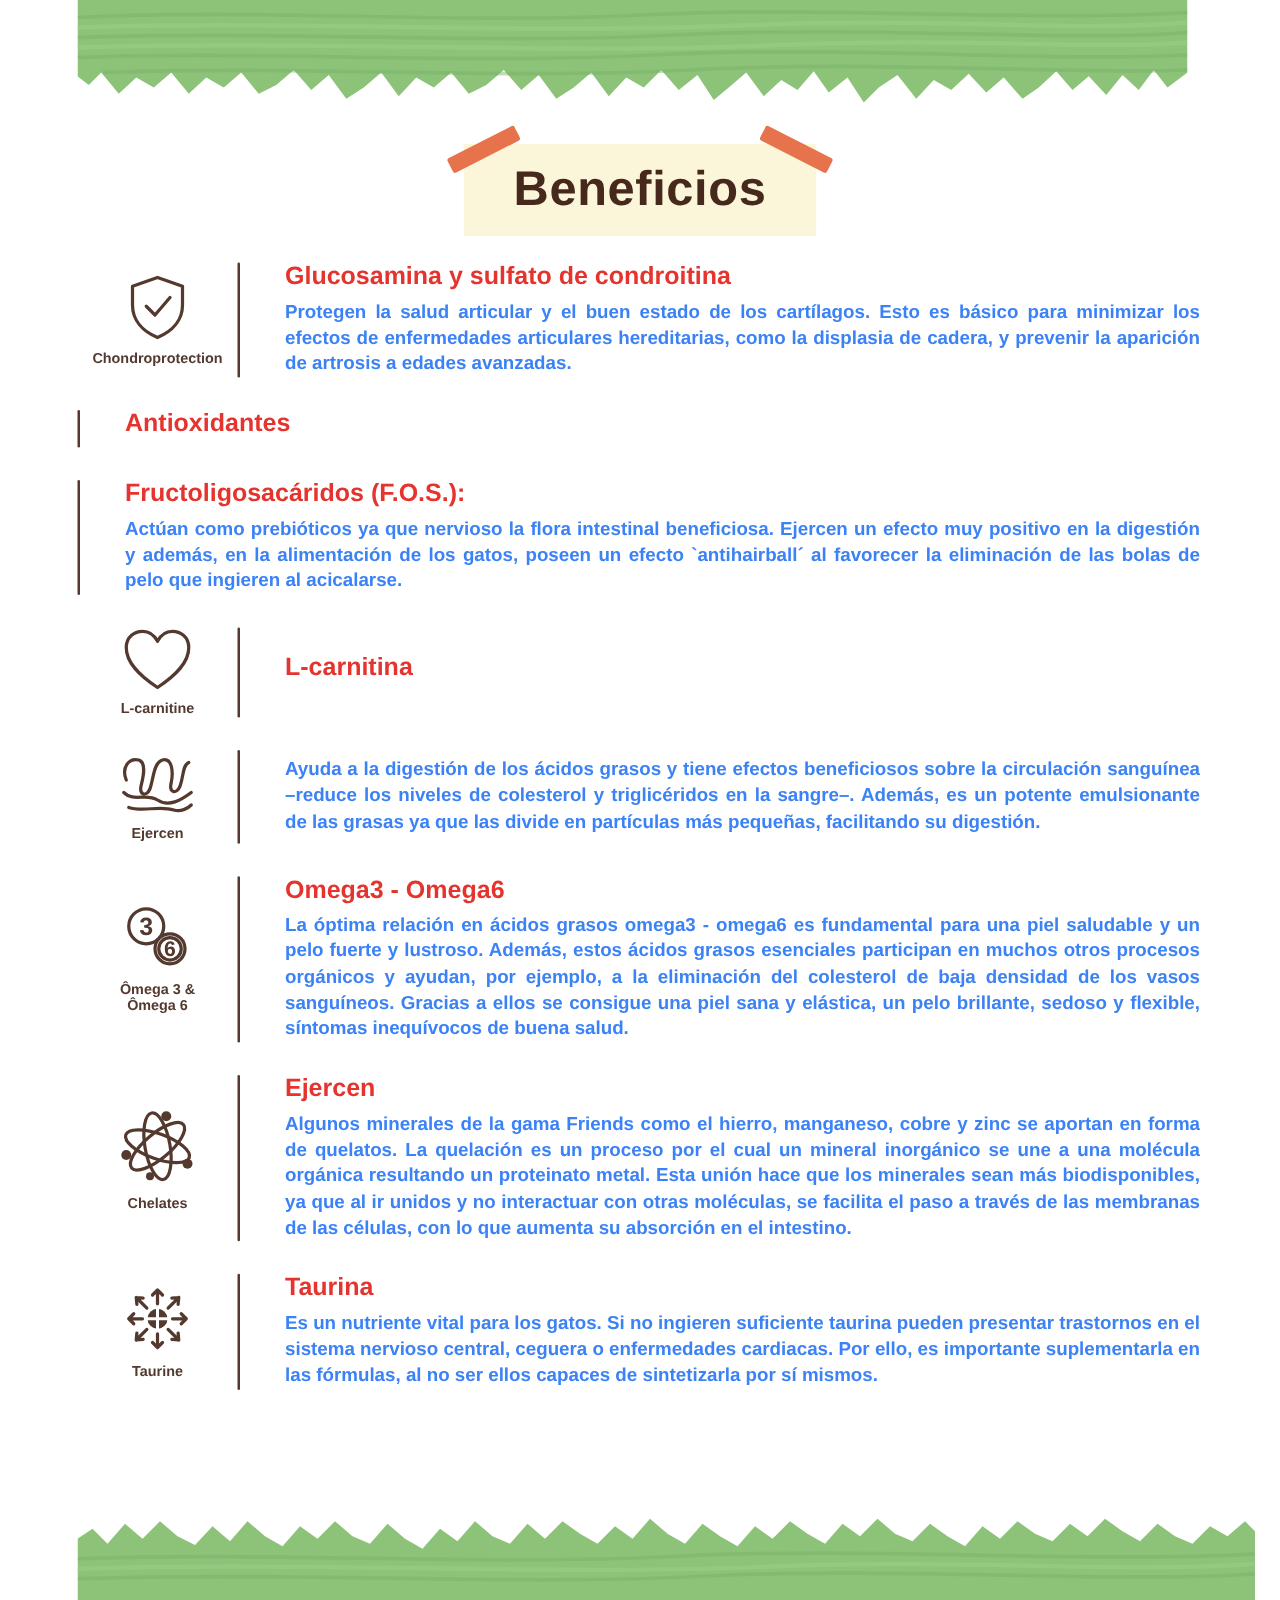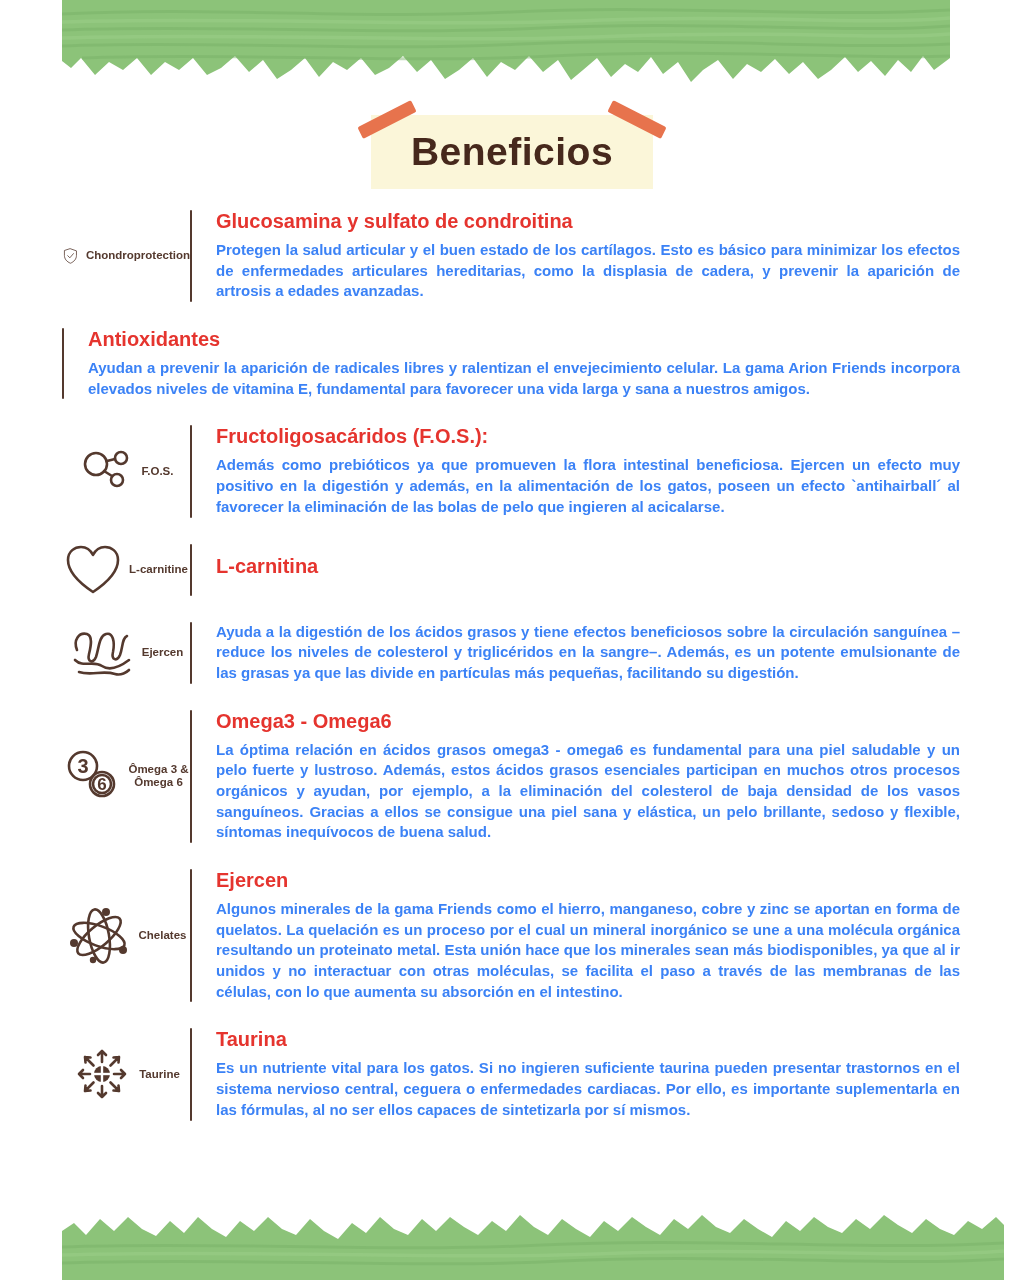--- a/index.html
+++ b/index.html
@@ -15,25 +15,25 @@
   .note-wrap{position:absolute;top:115px;left:50%;transform:translateX(-50%);width:282px;height:74px;}
   .note{width:100%;height:100%;background:#fbf6d9;display:flex;align-items:center;justify-content:center;}
   .note-title{font-size:39px;font-weight:700;color:#46281c;letter-spacing:.5px;}
   .tape{position:absolute;width:60px;height:13px;background:#e7734d;border-radius:2px;}
   .tape-left{top:-2px;left:-14px;transform:rotate(-27deg);}
   .tape-right{top:-2px;right:-14px;transform:rotate(27deg);}
 
   
   .sections{position:absolute;top:210px;left:62px;right:64px;display:flex;flex-direction:column;gap:26px;}
   .section{display:flex;align-items:stretch;}
-  .icon-col{width:128px;flex:none;display:flex;flex-direction:row;align-items:center;justify-content:center;gap:7px;}
+  .icon-col{width:128px;flex:none;display:flex;flex-direction:column;align-items:center;justify-content:center;gap:7px;}
   .icon-col svg{display:block;}
   .icon-label{font-size:11.5px;font-weight:700;color:#54392e;text-align:center;white-space:pre-line;line-height:1.15;}
   .divider{width:2px;flex:none;background:#54392e;border-radius:1px;}
-  .text-col{flex:1;padding-left:24px;display:flex;flex-direction:column;justify-content:center;}
+  .text-col{flex:1;padding-left:36px;display:flex;flex-direction:column;justify-content:center;}
   .sec-heading{margin:0 0 7px 0;font-size:20px;font-weight:700;color:#e5342e;}
   .sec-body{margin:0;font-size:15px;line-height:1.38;font-weight:700;color:#3b82f6;text-align:justify;}
 
   .ico{stroke:#54392e;fill:none;stroke-width:2.6;stroke-linecap:round;stroke-linejoin:round;}
   .ico-fill{fill:#54392e;stroke:none;}
   .ico-num{fill:#54392e;font-weight:700;font-family:"Liberation Sans",sans-serif;}
 </style>
 </head>
 <body>
 
@@ -77,39 +77,28 @@
       <div class="text-col">
         <h2 class="sec-heading">Glucosamina y sulfato de condroitina</h2>
         <p class="sec-body">Protegen la salud articular y el buen estado de los cartílagos. Esto es básico para minimizar los efectos de enfermedades articulares hereditarias, como la displasia de cadera, y prevenir la aparición de artrosis a edades avanzadas.</p>
       </div>
     </section>
 
     <section class="section">
       <div class="divider"></div>
       <div class="text-col">
         <h2 class="sec-heading">Antioxidantes</h2>
-        <p class="sec-body">Ayudan a prevenir la aparición de radicales libres y ralentizan el envejecimiento celular. La gama Arion Friends incorpora elevados niveles de vitamina E, fundamental para favorecer una vida larga y sana a nuestros amigos.</p>
-      </div>
-    </section>
-
-    <section class="section">
-      <div class="icon-col">
-        <svg width="56" height="44" viewBox="0 0 56 44">
-          <circle class="ico" cx="17" cy="15" r="11"></circle>
-          <circle class="ico" cx="42" cy="9" r="6"></circle>
-          <circle class="ico" cx="38" cy="31" r="6"></circle>
-          <path class="ico" d="M28 12 L36 10"></path>
-          <path class="ico" d="M25 22 L33 27"></path>
-        </svg>
-        <span class="icon-label">F.O.S.</span>
-      </div>
+      </div>
+    </section>
+
+    <section class="section">
       <div class="divider"></div>
       <div class="text-col">
         <h2 class="sec-heading">Fructoligosacáridos (F.O.S.):</h2>
-        <p class="sec-body">Además como prebióticos ya que promueven la flora intestinal beneficiosa. Ejercen un efecto muy positivo en la digestión y además, en la alimentación de los gatos, poseen un efecto `antihairball´ al favorecer la eliminación de las bolas de pelo que ingieren al acicalarse.</p>
+        <p class="sec-body">Actúan como prebióticos ya que nervioso la flora intestinal beneficiosa. Ejercen un efecto muy positivo en la digestión y además, en la alimentación de los gatos, poseen un efecto `antihairball´ al favorecer la eliminación de las bolas de pelo que ingieren al acicalarse.</p>
       </div>
     </section>
 
     <section class="section">
       <div class="icon-col">
         <svg width="58" height="52" viewBox="0 0 58 52">
           <path class="ico" d="M29 48 C14 38 4 28 4 16 C4 7 11 3 17 3 C23 3 27 7 29 11 C31 7 35 3 41 3 C47 3 54 7 54 16 C54 28 44 38 29 48 Z"></path>
         </svg>
         <span class="icon-label">L-carnitine</span>
       </div>

